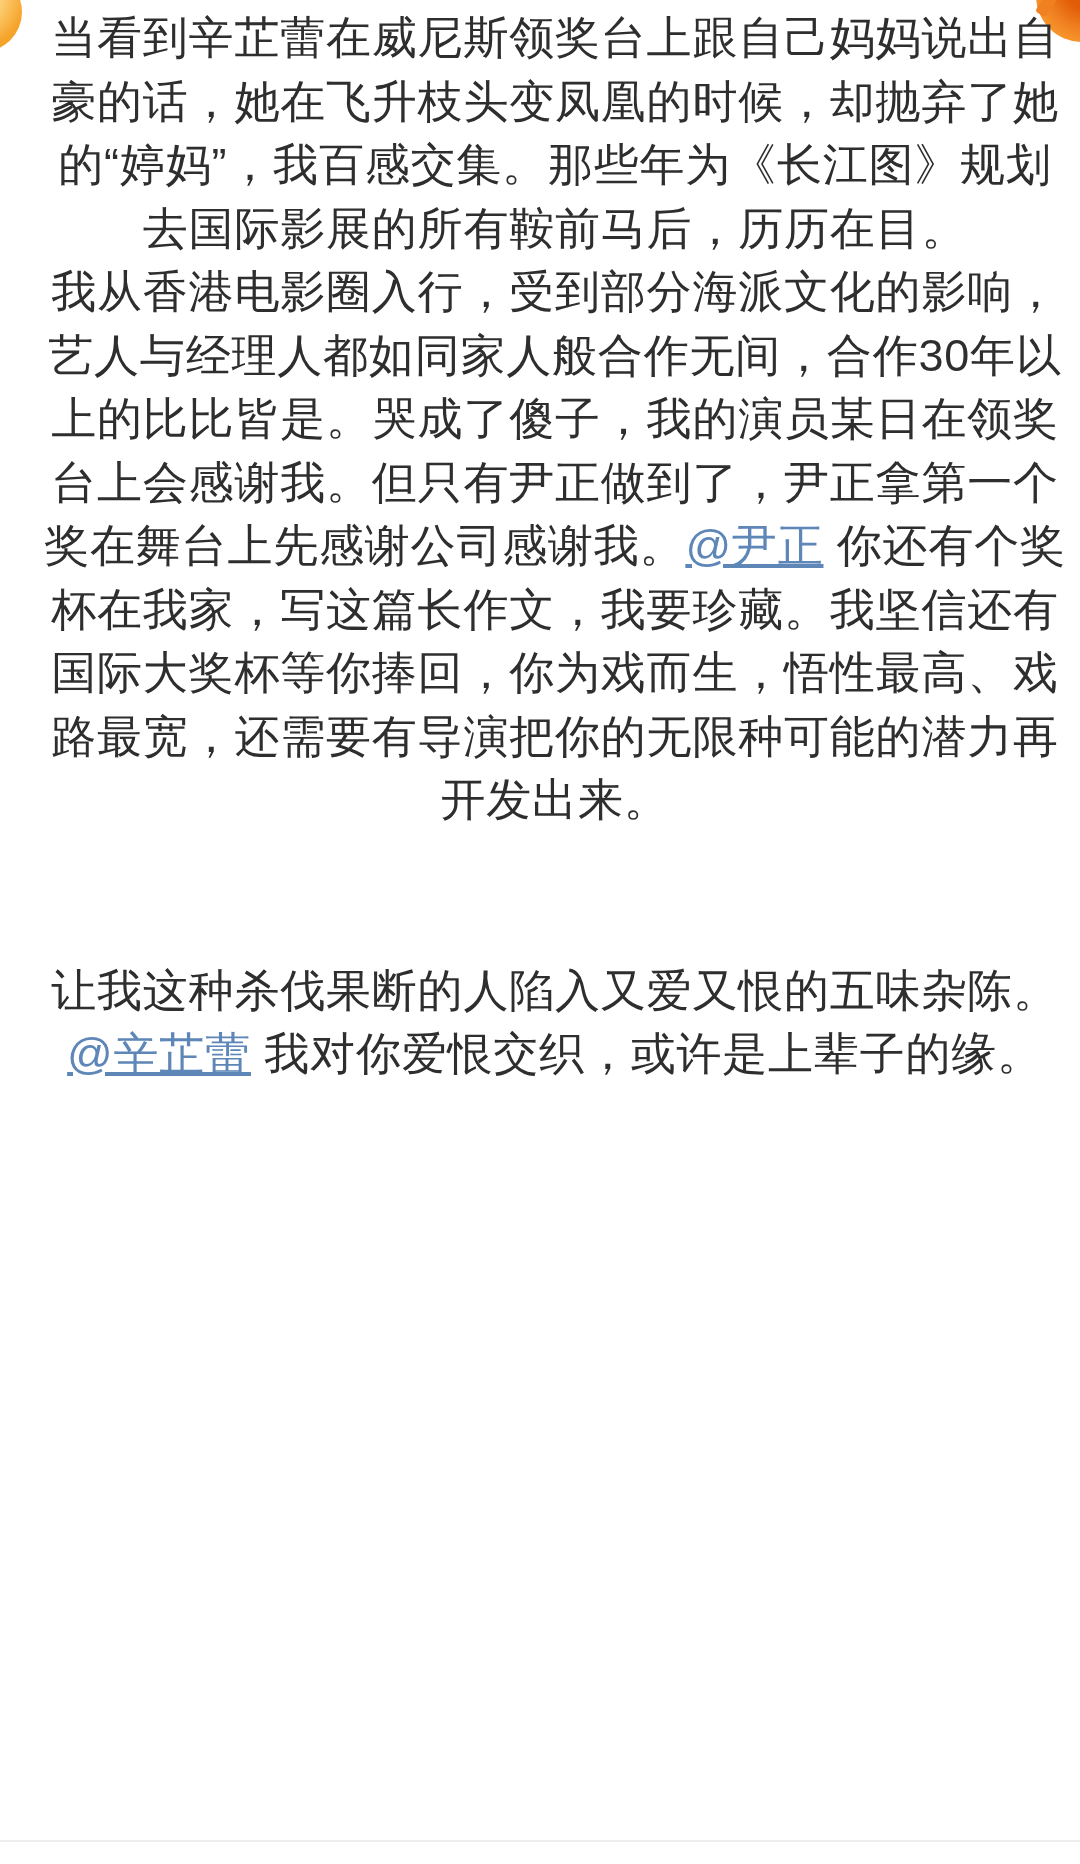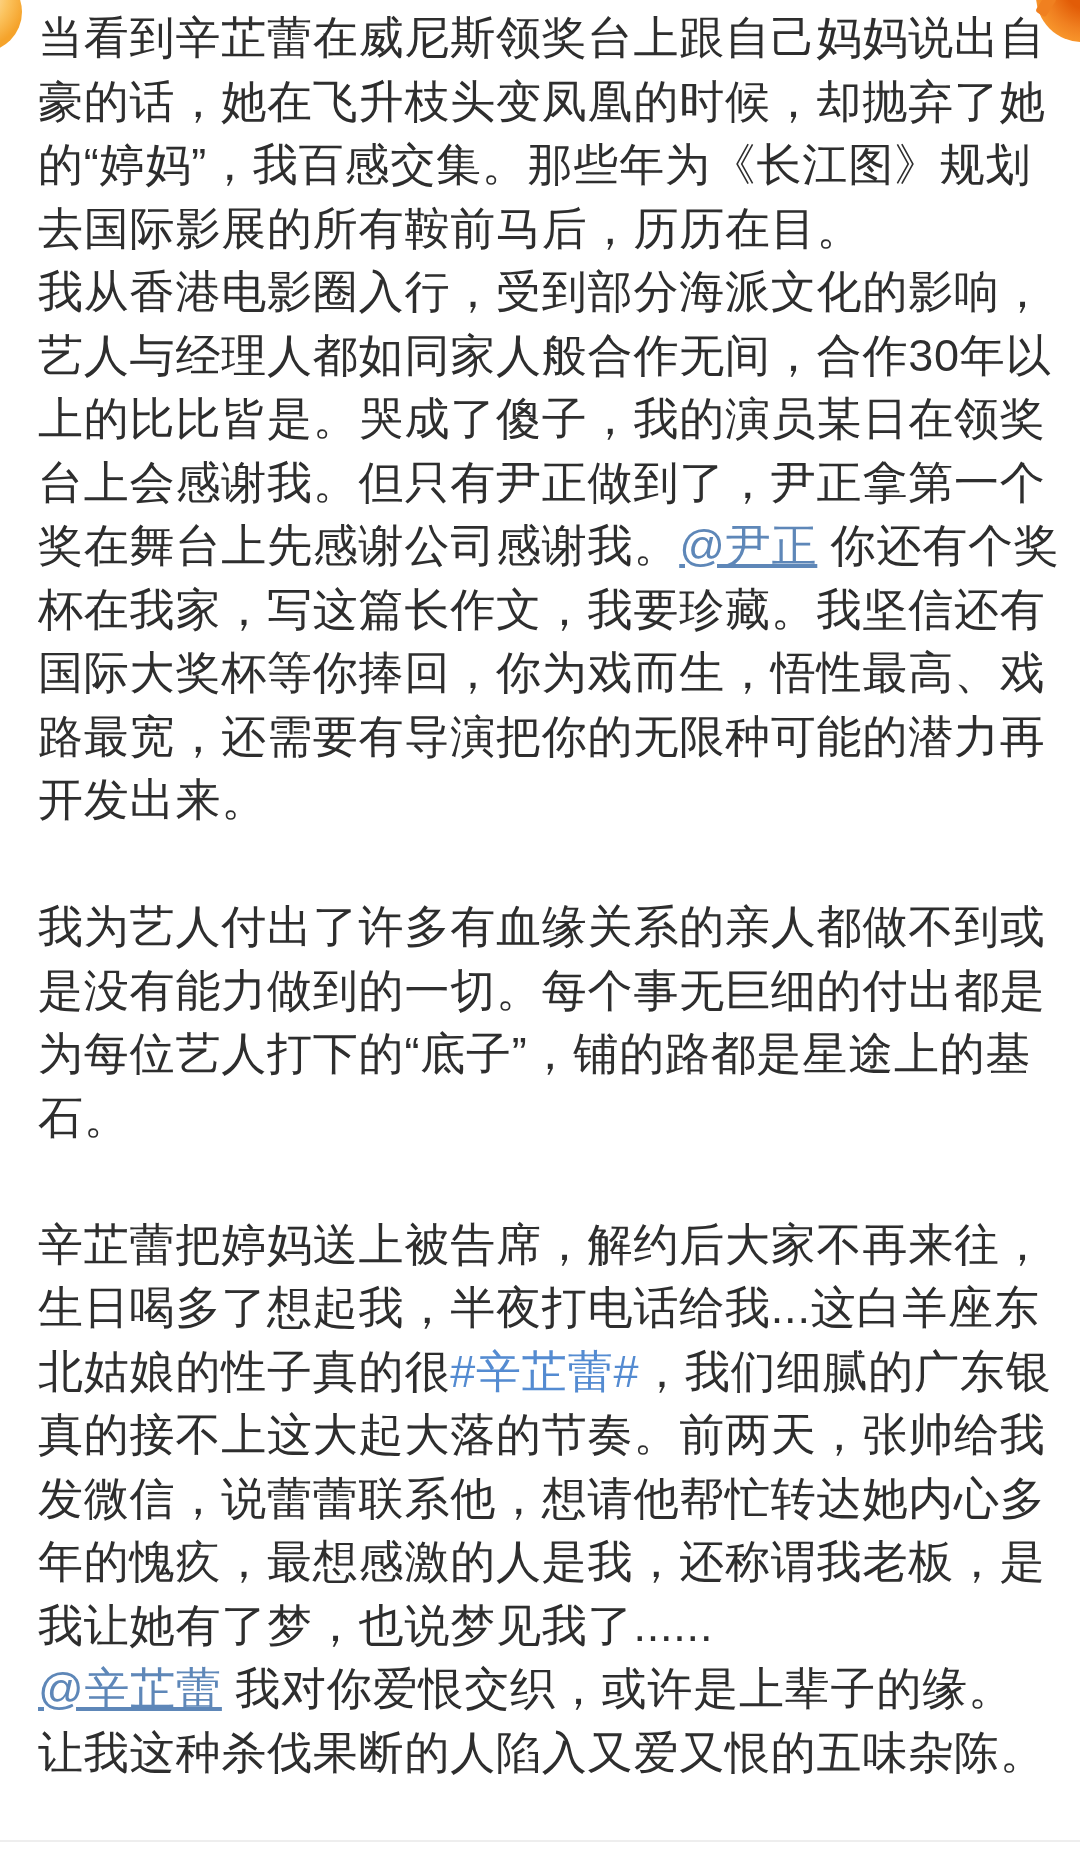--- a/index.html
+++ b/index.html
@@ -17,21 +17,21 @@
   .post-body {
     position: relative;
     z-index: 2;
     padding: 6px 8px 0 38px;
     font-size: 45px;
     line-height: 63.5px;
     letter-spacing: 0.8px;
     color: var(--text-color, #2e2e2e);
     word-break: break-all;
   }
-  .para { margin: 0; }
+  .para { margin: 0; text-align: center; }
   .para.blank { height: 63.5px; }
   .mention {
     color: var(--mention-color, #5e87b8);
     cursor: pointer;
     text-decoration: underline;
   }
   .hashtag {
     color: var(--hashtag-color, #548bd1);
     cursor: pointer;
   }
@@ -85,20 +85,18 @@
 <body style="background: rgb(255, 255, 255);">
 
 <div class="emoji-topleft"></div>
 <div class="emoji-topright"></div>
 <div class="emoji-topright-stem"></div>
 
 <div class="post-body">
     <div class="para"><span>当看到辛芷蕾在威尼斯领奖台上跟自己妈妈说出自豪的话，她在飞升枝头变凤凰的时候，却抛弃了她的“婷妈”，我百感交集。那些年为《长江图》规划去国际影展的所有鞍前马后，历历在目。</span></div>
     <div class="para"><span>我从香港电影圈入行，受到部分海派文化的影响，艺人与经理人都如同家人般合作无间，合作30年以上的比比皆是。哭成了傻子，我的演员某日在领奖台上会感谢我。但只有尹正做到了，尹正拿第一个奖在舞台上先感谢公司感谢我。</span><span class="mention">@尹正</span><span> 你还有个奖杯在我家，写这篇长作文，我要珍藏。我坚信还有国际大奖杯等你捧回，你为戏而生，悟性最高、戏路最宽，还需要有导演把你的无限种可能的潜力再开发出来。</span></div>
     <div class="para blank"></div>
-    <div class="para"><span>我为艺人付出了许多有血缘关系的亲人都做不到或是没有能力做到的一切。每个事无巨细的付出都是为每位艺人打下的“底子”，铺的路都是星途上的基石。</span></div>
     <div class="para blank"></div>
-    <div class="para"><span>辛芷蕾把婷妈送上被告席，解约后大家不再来往，生日喝多了想起我，半夜打电话给我...这白羊座东北姑娘的性子真的很</span><span class="hashtag">#辛芷蕾#</span><span>，我们细腻的广东银真的接不上这大起大落的节奏。前两天，张帅给我发微信，说蕾蕾联系他，想请他帮忙转达她内心多年的愧疚，最想感激的人是我，还称谓我老板，是我让她有了梦，也说梦见我了......</span></div>
+    <div class="para"><span>让我这种杀伐果断的人陷入又爱又恨的五味杂陈。</span></div>
     <div class="para"><span class="mention">@辛芷蕾</span><span> 我对你爱恨交织，或许是上辈子的缘。</span></div>
-    <div class="para"><span>让我这种杀伐果断的人陷入又爱又恨的五味杂陈。</span></div>
   </div>
 
 <div class="seam-line"></div>
 
 </body></html>

